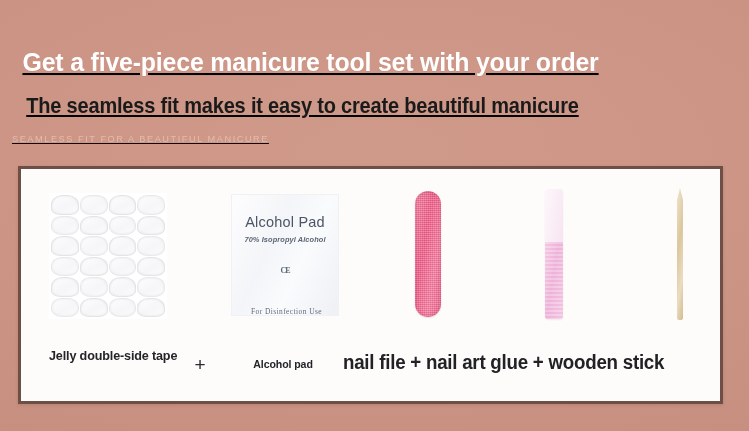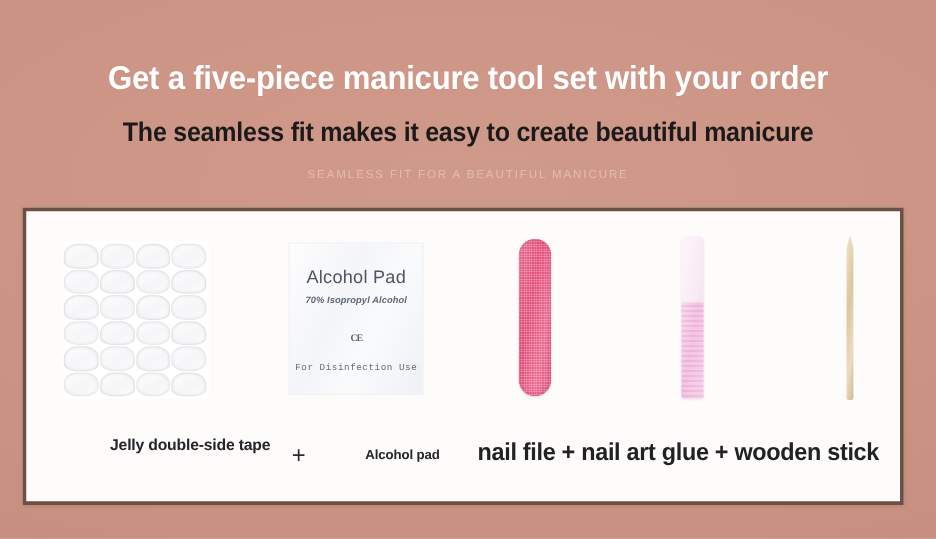--- a/index.html
+++ b/index.html
@@ -24,21 +24,22 @@
       radial-gradient(ellipse 120% 90% at 50% 35%, #d09a8a 0%, #cb9383 55%, #c48d7d 100%);
     box-sizing: border-box;
   }
 
   
   .header-block {
     position: absolute;
     left: 0;
     top: 0;
     width: 749px;
-    text-align: center;
+    text-align: left;
+    text-decoration: underline;
   }
   .headline-primary {
     margin: 0;
     padding-top: 49px;
     font-size: 26.5px;
     line-height: 1.05;
     font-weight: 700;
     color: #ffffff;
     letter-spacing: -0.2px;
     transform: scaleX(0.94);
@@ -158,27 +159,28 @@
   .pad-ce {
     margin: 0;
     padding-top: 22px;
     font-size: 8px;
     font-weight: 700;
     color: #5d6675;
     letter-spacing: -1px;
     font-family: "Liberation Serif", serif;
   }
   .pad-usage {
-    margin: 0;
+    margin: 16px;
     padding-top: 16px;
     font-size: 7.4px;
     font-weight: 500;
     color: #626b7a;
     letter-spacing: 0.45px;
-    font-family: Liberation Mono, monospace;
+    font-family: Liberation Serif, serif;
+    text-align: right;
   }
 
   
   .slot-file   { left: 352px; width: 110px; }
   .nail-file {
     position: absolute;
     left: 50%;
     margin-left: -13px;
     top: 22px;
     width: 26px;
@@ -237,21 +239,20 @@
     box-shadow: 0 0 1px rgba(150,125,80,0.40);
   }
 
   
   .caption-row {
     position: absolute;
     left: 0;
     top: 172px;
     right: 0;
     height: 64px;
-    margin-left: 39px;
   }
   .caption {
     position: absolute;
     top: 0;
     color: #24242a;
     font-family: "Liberation Sans", sans-serif;
     font-weight: 700;
   }
   .caption-tape {
     left: 28px;

